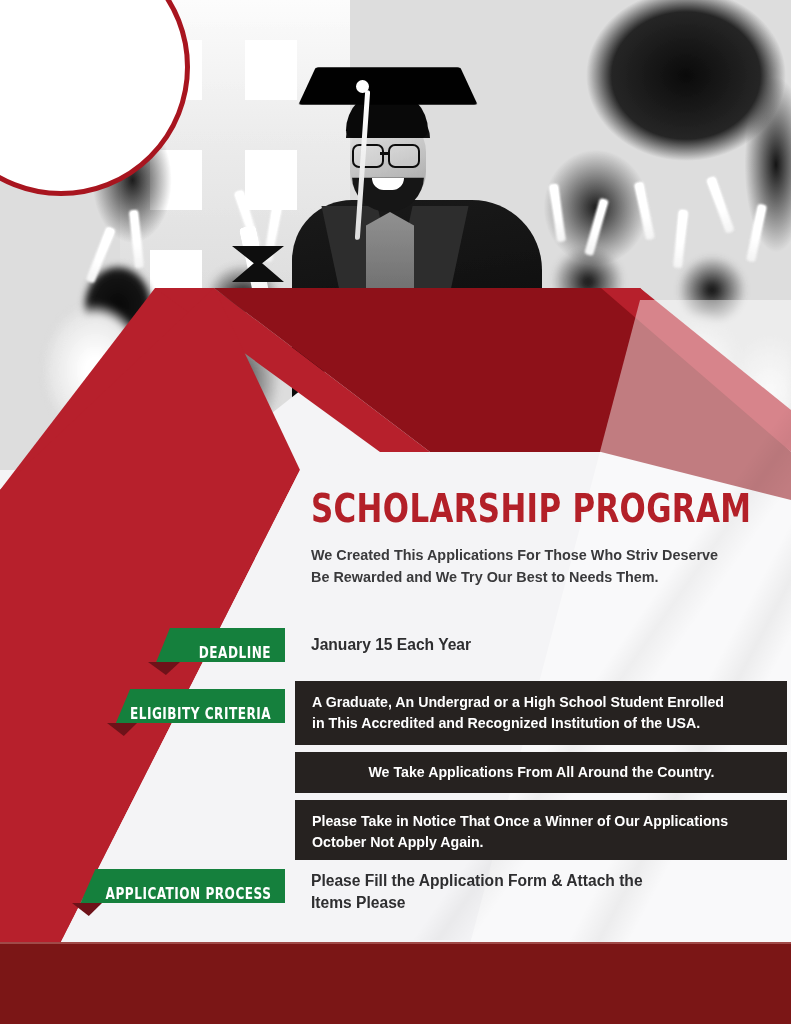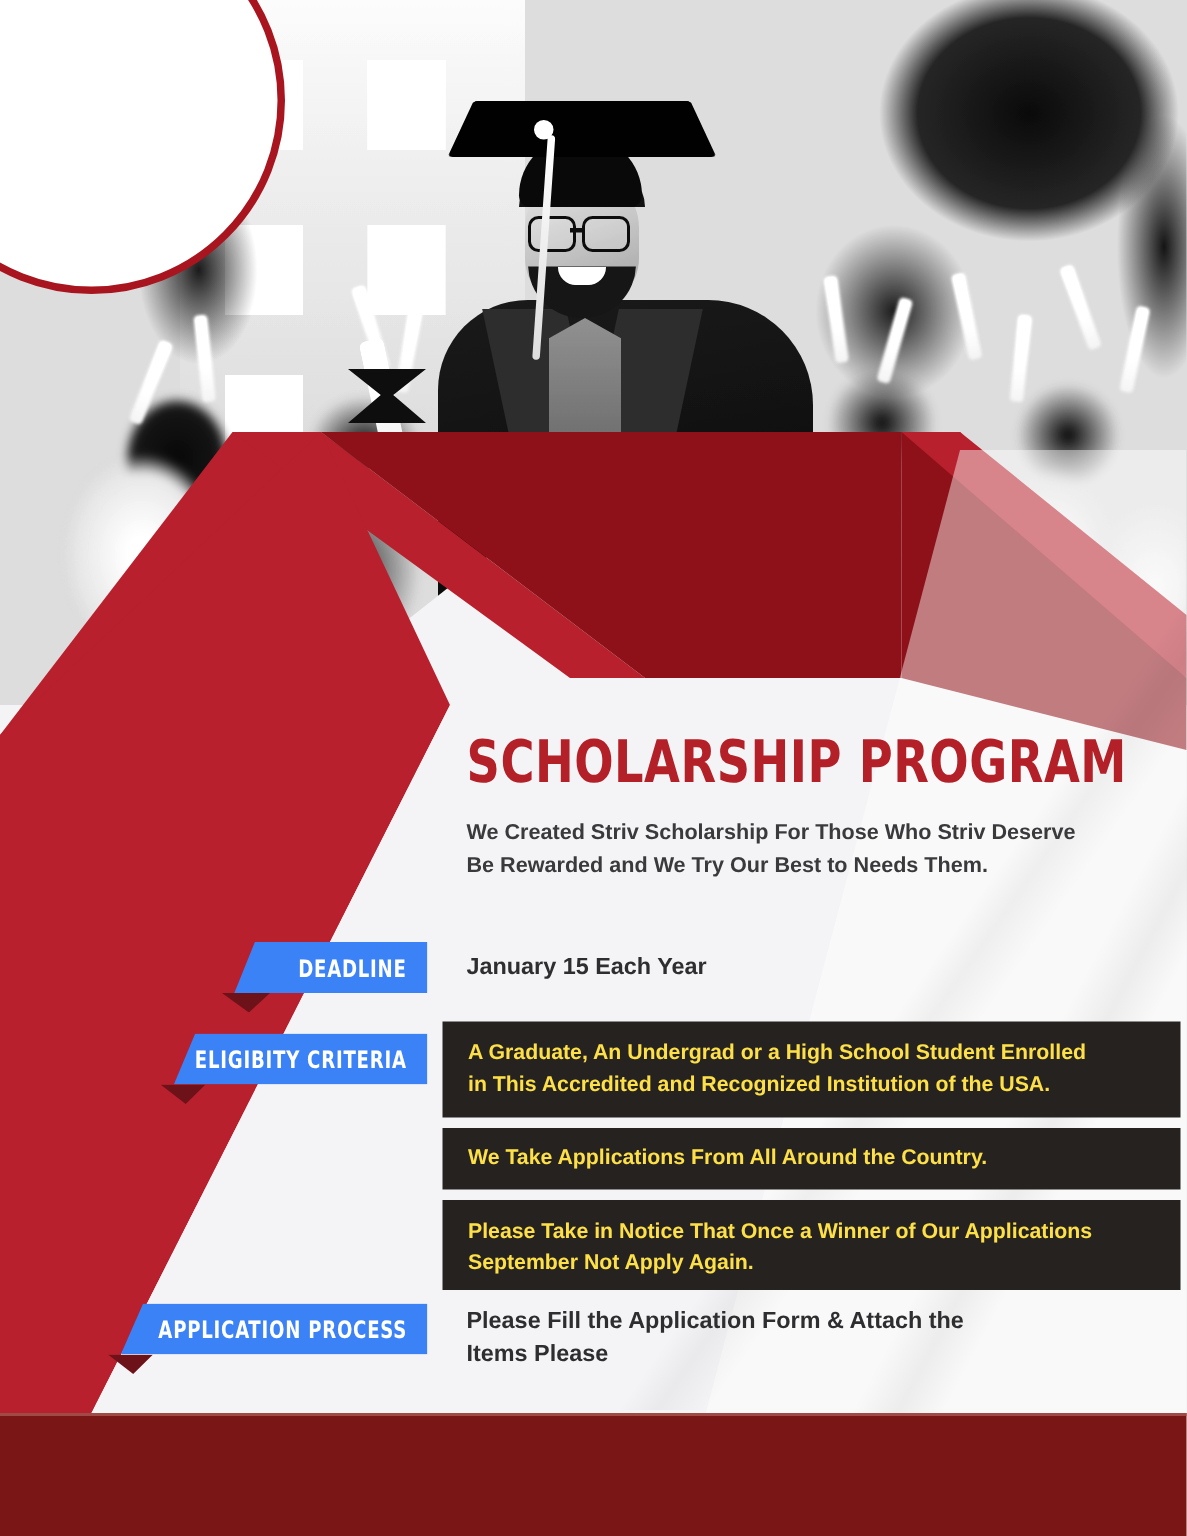--- a/index.html
+++ b/index.html
@@ -238,24 +238,24 @@
     font-weight: 600;
     line-height: 1.54;
     color: #3a3a3c;
   }
   .subtitle div { white-space: nowrap; }
 
   
   .tag {
     position: absolute;
     height: 34px;
-    background: #3b82f6;
+    background: #15803d;
     color: #ffffff;
     display: flex;
-    align-items: center;
+    align-items: flex-end;
     justify-content: flex-end;
     padding-right: 14px;
     box-sizing: border-box;
     font-size: 16px;
     font-weight: 700;
     letter-spacing: 0.6px;
     font-family: "DejaVu Sans Condensed", "Liberation Sans Narrow", "Liberation Sans", sans-serif;
   }
   .tag span {
     transform: scaleX(0.84);
@@ -265,21 +265,21 @@
   .tag-notch {
     position: absolute;
     height: 13px;
     background: #6E1219;
   }
 
   
   .infobox {
     position: absolute;
     background: #262220;
-    color: #fde047;
+    color: #ffffff;
     font-size: 14.2px;
     font-weight: 600;
     line-height: 1.5;
     padding: 11px 16px 11px 17px;
     box-sizing: border-box;
   }
   .infobox div { white-space: nowrap; }
 
   .plaintext {
     position: absolute;
@@ -382,48 +382,48 @@
   <div class="panel-shade"></div>
   <div class="panel-shade2"></div>
 
   <div class="circle-badge"></div>
 
   <div class="content">
 
     <div class="title">SCHOLARSHIP PROGRAM</div>
 
     <div class="subtitle">
-      <div>We Created Striv Scholarship For Those Who Striv Deserve</div>
+      <div>We Created This Applications For Those Who Striv Deserve</div>
       <div>Be Rewarded and We Try Our Best to Needs Them.</div>
     </div>
 
     <div class="tag" style="left:148px; top:628px; width:137px; clip-path: polygon(16% 0, 100% 0, 100% 100%, 6% 100%);">
       <span>DEADLINE</span>
     </div>
     <div class="tag-notch" style="left:148px; top:662px; width:32px; clip-path: polygon(0 0, 100% 0, 56% 100%);"></div>
     <div class="plaintext" style="left:311px; top:634px;">
       <div>January 15 Each Year</div>
     </div>
 
     <div class="tag" style="left:107px; top:689px; width:178px; clip-path: polygon(13% 0, 100% 0, 100% 100%, 5% 100%);">
       <span>ELIGIBITY CRITERIA</span>
     </div>
     <div class="tag-notch" style="left:107px; top:723px; width:30px; clip-path: polygon(0 0, 100% 0, 56% 100%);"></div>
     <div class="infobox" style="left:295px; top:681px; width:492px; height:64px;">
       <div>A Graduate, An Undergrad or a High School Student Enrolled</div>
       <div>in This Accredited and Recognized Institution of the USA.</div>
     </div>
 
-    <div class="infobox" style="left:295px; top:752px; width:492px; height:41px; padding-top:10px;">
+    <div class="infobox" style="left:295px; top:752px; width:492px; height:41px; padding-top:10px;text-align:center;">
       <div>We Take Applications From All Around the Country.</div>
     </div>
 
     <div class="infobox" style="left:295px; top:800px; width:492px; height:60px;">
       <div>Please Take in Notice That Once a Winner of Our Applications</div>
-      <div>September Not Apply Again.</div>
+      <div>October Not Apply Again.</div>
     </div>
 
     <div class="tag" style="left:72px; top:869px; width:213px; clip-path: polygon(11% 0, 100% 0, 100% 100%, 4% 100%);">
       <span>APPLICATION PROCESS</span>
     </div>
     <div class="tag-notch" style="left:72px; top:903px; width:30px; clip-path: polygon(0 0, 100% 0, 56% 100%);"></div>
     <div class="plaintext" style="left:311px; top:870px;">
       <div>Please Fill the Application Form &amp; Attach the</div>
       <div>Items Please</div>
     </div>

